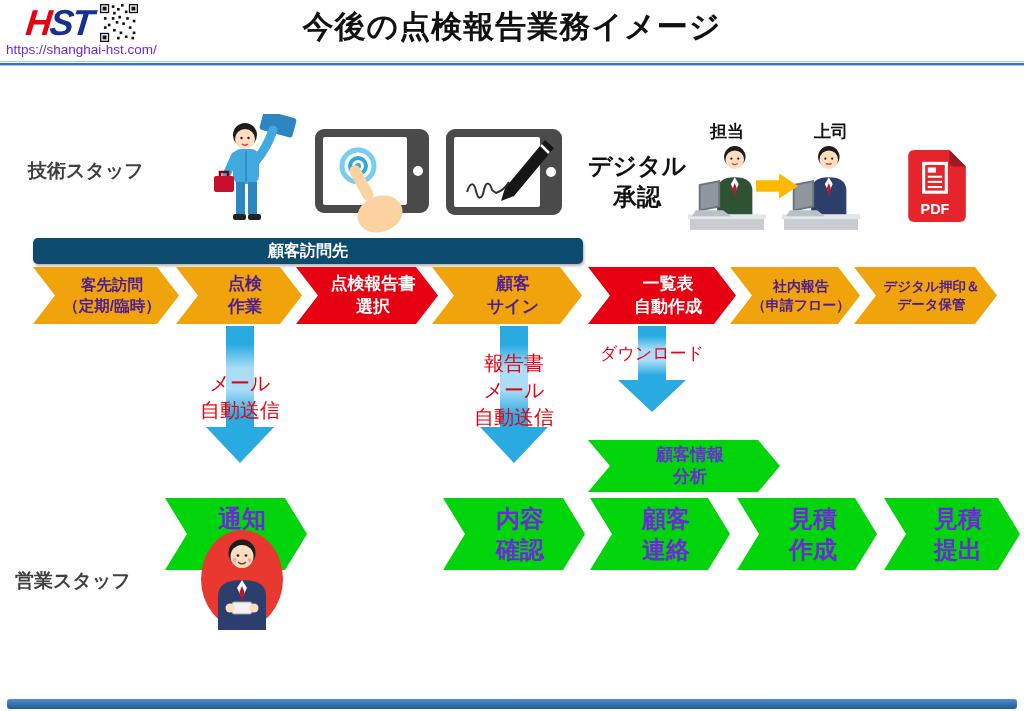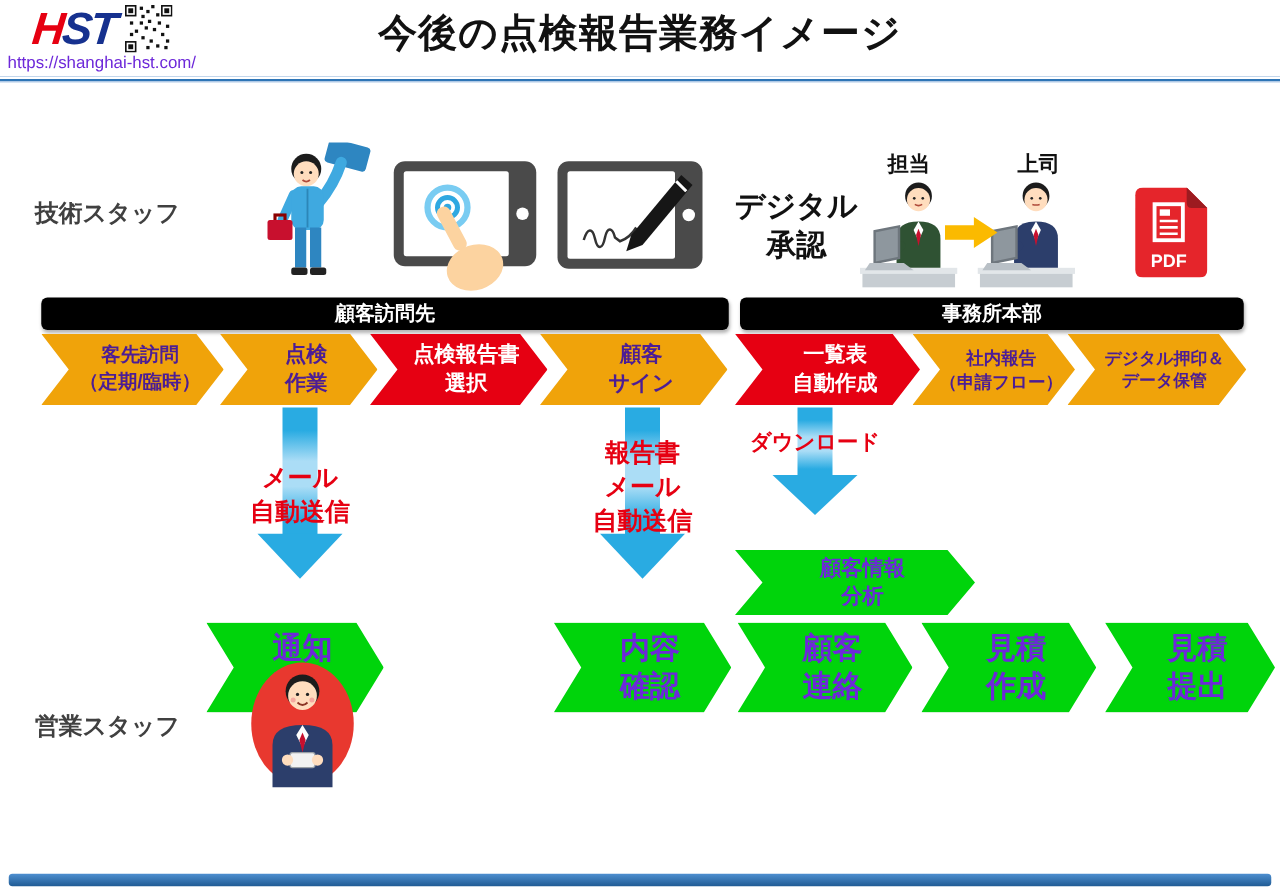--- a/index.html
+++ b/index.html
@@ -18,41 +18,41 @@
   .divider { position:absolute; left:0; top:61px; width:1024px; height:5px;
     background:linear-gradient(to bottom,#AFC9E6 0 1px,#ffffff 1px 2px,#2E75B6 2px 4px,#AFC9E6 4px 5px); }
 
   
   .actor-label { position:absolute; font-size:19px; font-weight:700; color:#404040; }
   .digital-approval { position:absolute; left:584px; top:150px; width:106px; text-align:center;
     font-size:24px; font-weight:800; color:#111; line-height:1.3; white-space:pre-line; }
   .person-label { position:absolute; width:70px; text-align:center; font-size:17px; font-weight:800; color:#111; }
 
   
-  .secbar { position:absolute; top:238px; height:26px; background:#000000; border-radius:5px;
+  .secbar { position:absolute; top:238px; height:26px; background:#0c4a6e; border-radius:5px;
     color:#fff; font-weight:800; font-size:16px; display:flex; align-items:center; justify-content:center;
     box-shadow:1px 2px 3px rgba(0,0,0,.3);text-align:right; }
 
   
   .chev { position:absolute; display:flex; align-items:center; justify-content:center;
     text-align:center; font-weight:800; line-height:1.3; white-space:pre-line;
     clip-path:polygon(0 0, calc(100% - 22px) 0, 100% 50%, calc(100% - 22px) 100%, 0 100%, 22px 50%);
     padding:0 12px 0 24px; box-sizing:border-box;
     filter:drop-shadow(2px 3px 2px rgba(0,0,0,.28)); }
   .chev.gold  { background:#F0A30A; color:#4c1d95; }
   .chev.red   { background:#E60012; color:#fff; }
   .chev.green { background:#00D40B; color:#6d28d9;margin-top:28px; }
   .r1 { top:267px; height:57px; font-size:17px; }
   .r2 { top:470px; height:72px; font-size:24px; }
 
   
   .vshaft { position:absolute; background:linear-gradient(to bottom,#29ABE2 0%,#29ABE2 18%,#ABDDF6 42%,#ABDDF6 62%,#29ABE2 88%); }
   .vhead  { position:absolute; width:0; height:0; border-left:34px solid transparent; border-right:34px solid transparent; border-top:36px solid #29ABE2; }
   .vhead.short { border-top-width:32px; }
-  .note { position:absolute; text-align:center; font-weight:700; color:#E60012; line-height:1.35; white-space:pre-line; }
+  .note { position:absolute; text-align:center; font-weight:400; color:#E60012; line-height:1.35; white-space:pre-line; }
 
   
   .yarrow { position:absolute; left:756px; top:173px; width:42px; height:26px; background:#FBBA00; z-index:3;
     clip-path:polygon(0 28%,55% 28%,55% 2%,100% 50%,55% 98%,55% 72%,0 72%); }
 
   .footer-bar { position:absolute; left:7px; top:699px; width:1010px; height:10px; border-radius:3px;
     background:linear-gradient(to bottom,#4E8FD0,#205B94); }
 </style>
 </head>
 <body>
@@ -192,21 +192,20 @@
     <path d="M42 0 l16 16 h-12 q-4 0 -4 -4 z" fill="#9C1B20"></path>
     <rect x="17" y="13" width="22" height="28" fill="none" stroke="#fff" stroke-width="3"></rect>
     <rect x="21" y="17" width="8" height="5" fill="#fff"></rect>
     <line x1="21" y1="26" x2="35" y2="26" stroke="#fff" stroke-width="2"></line>
     <line x1="21" y1="31" x2="35" y2="31" stroke="#fff" stroke-width="2"></line>
     <line x1="21" y1="36" x2="35" y2="36" stroke="#fff" stroke-width="2"></line>
     <text x="28" y="62" text-anchor="middle" font-size="14" font-weight="bold" fill="#fff">PDF</text>
   </svg>
 
   <div class="secbar" style="left:33px;width:550px">顧客訪問先</div>
-  <div class="secbar" style="left:592px;width:403px">事務所本部</div>
 
   <div class="chev gold r1" style="left:33px;width:146px;font-size:15.5px">客先訪問
 （定期/臨時）</div>
   <div class="chev gold r1" style="left:176px;width:126px">点検
 作業</div>
   <div class="chev red r1" style="left:296px;width:142px">点検報告書
 選択</div>
   <div class="chev gold r1" style="left:432px;width:150px">顧客
 サイン</div>
   <div class="chev red r1" style="left:588px;width:148px">一覧表
@@ -239,21 +238,21 @@
 受取</div>
   <div class="chev green r2" style="left:443px;width:142px">内容
 確認</div>
   <div class="chev green r2" style="left:590px;width:140px">顧客
 連絡</div>
   <div class="chev green r2" style="left:737px;width:140px">見積
 作成</div>
   <div class="chev green r2" style="left:884px;width:136px">見積
 提出</div>
 
-  <div class="actor-label" style="left:28px;top:568px">営業スタッフ</div>
+  <div class="actor-label" style="left:15px;top:568px">営業スタッフ</div>
 
   <svg class="abs" style="left:198px;top:528px" width="88" height="102" viewBox="0 0 88 102">
     <ellipse cx="44" cy="51" rx="41" ry="49" fill="#E8382F"></ellipse>
     <circle cx="44" cy="25" r="13.5" fill="#1C1C1C"></circle>
     <circle cx="44" cy="28.5" r="11.5" fill="#FFDDBE"></circle>
     <circle cx="40" cy="27.5" r="1.3" fill="#222"></circle>
       <circle cx="48" cy="27.5" r="1.3" fill="#222"></circle>
     <circle cx="36.5" cy="32" r="2" fill="#F5A9A0"></circle>
       <circle cx="51.5" cy="32" r="2" fill="#F5A9A0"></circle>
     <path d="M40 34 q4 4 8 0" stroke="#8B3626" stroke-width="1.5" fill="none"></path>

